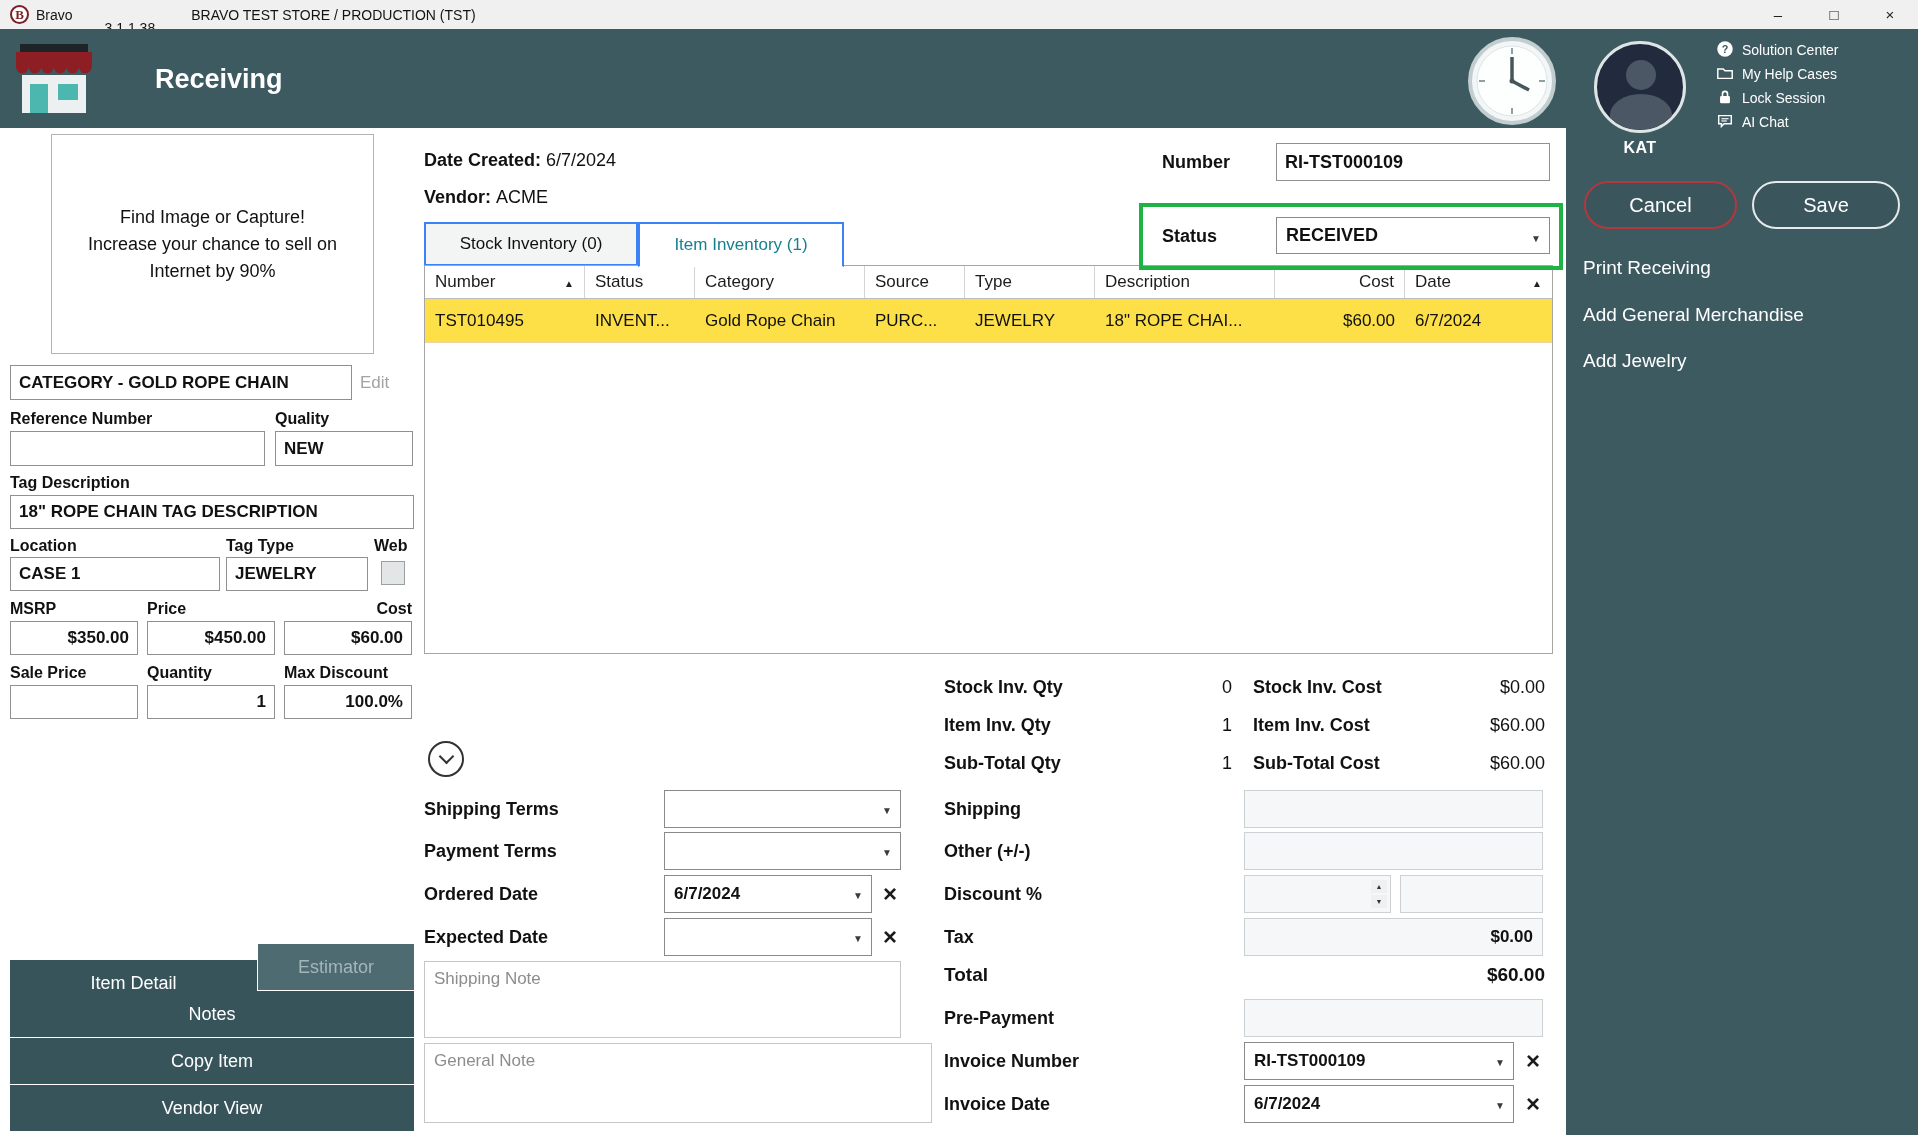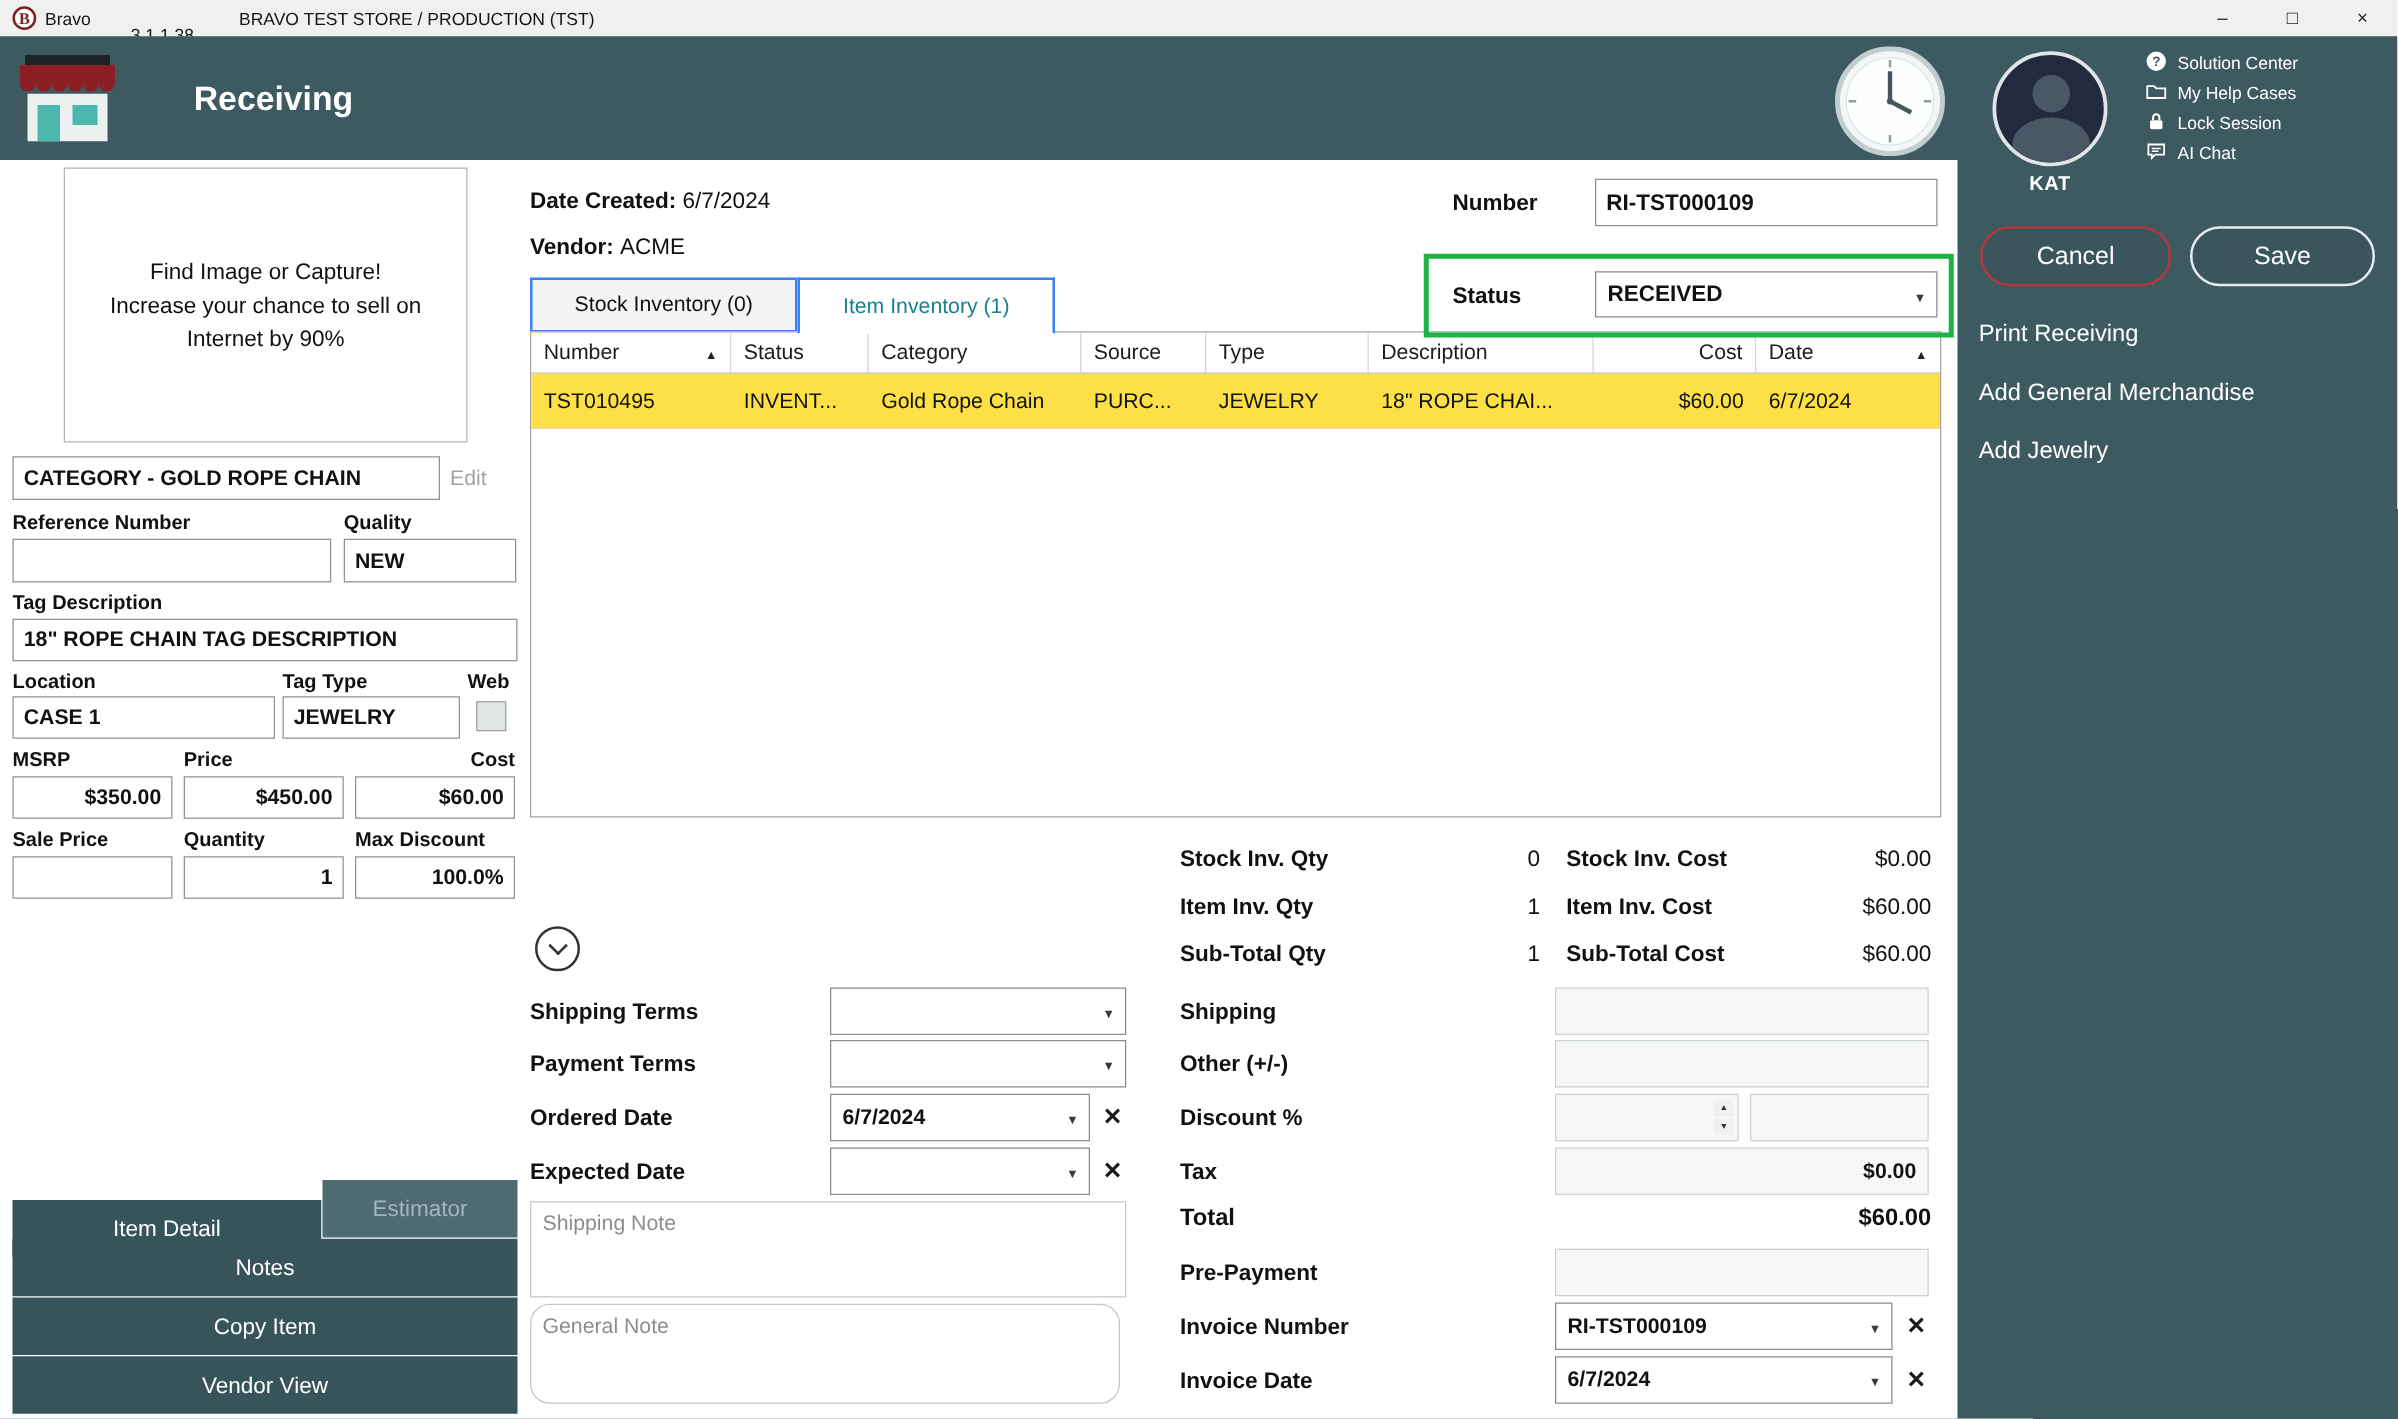--- a/index.html
+++ b/index.html
@@ -342,21 +342,21 @@
     <button class="xbtn" style="left:878px; top:754px;"></button>
 
     <div class="lblM" style="left:424px; top:790px; height:38px;">Expected Date</div>
     <div class="combo" style="left:664px; top:790px; width:208px; height:38px;">
       <span></span>
       <span class="combo-arrow"></span>
     </div>
     <button class="xbtn" style="left:878px; top:797px;"></button>
 
     <textarea class="note" style="left: 424px; top: 833px; width: 477px; height: 77px;" placeholder="Shipping Note"></textarea>
-    <textarea class="note" style="left: 424px; top: 915px; width: 472px; height: 80px; border-radius: 16px;" placeholder="General Note"></textarea>
+    <textarea class="note" style="left: 424px; top: 915px; width: 508px; height: 80px;" placeholder="General Note"></textarea>
 
     <div class="lblM" style="left:944px; top:549px;">Stock Inv. Qty</div>
     <div class="sumval" style="left:1120px; top:549px; width:112px;">0</div>
     <div class="lblM" style="left:1253px; top:549px;">Stock Inv. Cost</div>
     <div class="sumval" style="left:1430px; top:549px; width:115px;">$0.00</div>
 
     <div class="lblM" style="left:944px; top:587px;">Item Inv. Qty</div>
     <div class="sumval" style="left:1120px; top:587px; width:112px;">1</div>
     <div class="lblM" style="left:1253px; top:587px;">Item Inv. Cost</div>
     <div class="sumval" style="left:1430px; top:587px; width:115px;">$60.00</div>

